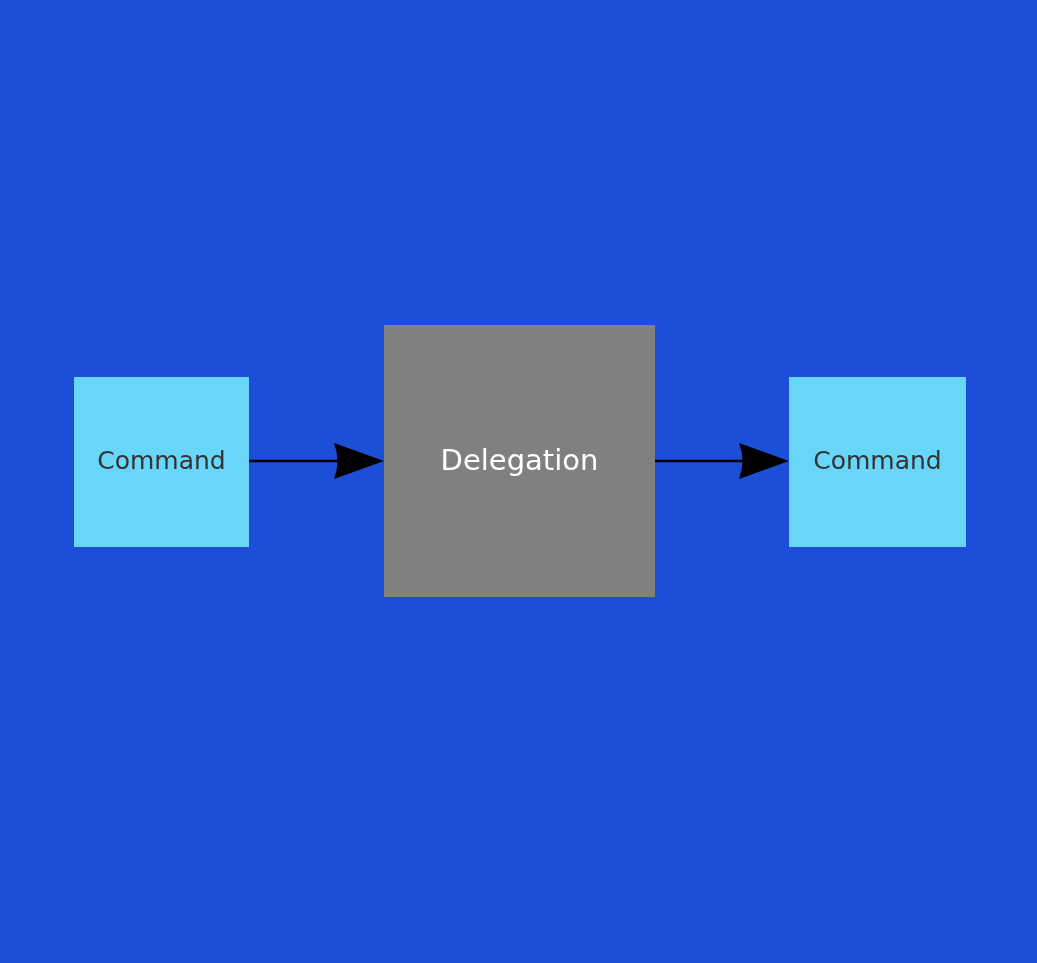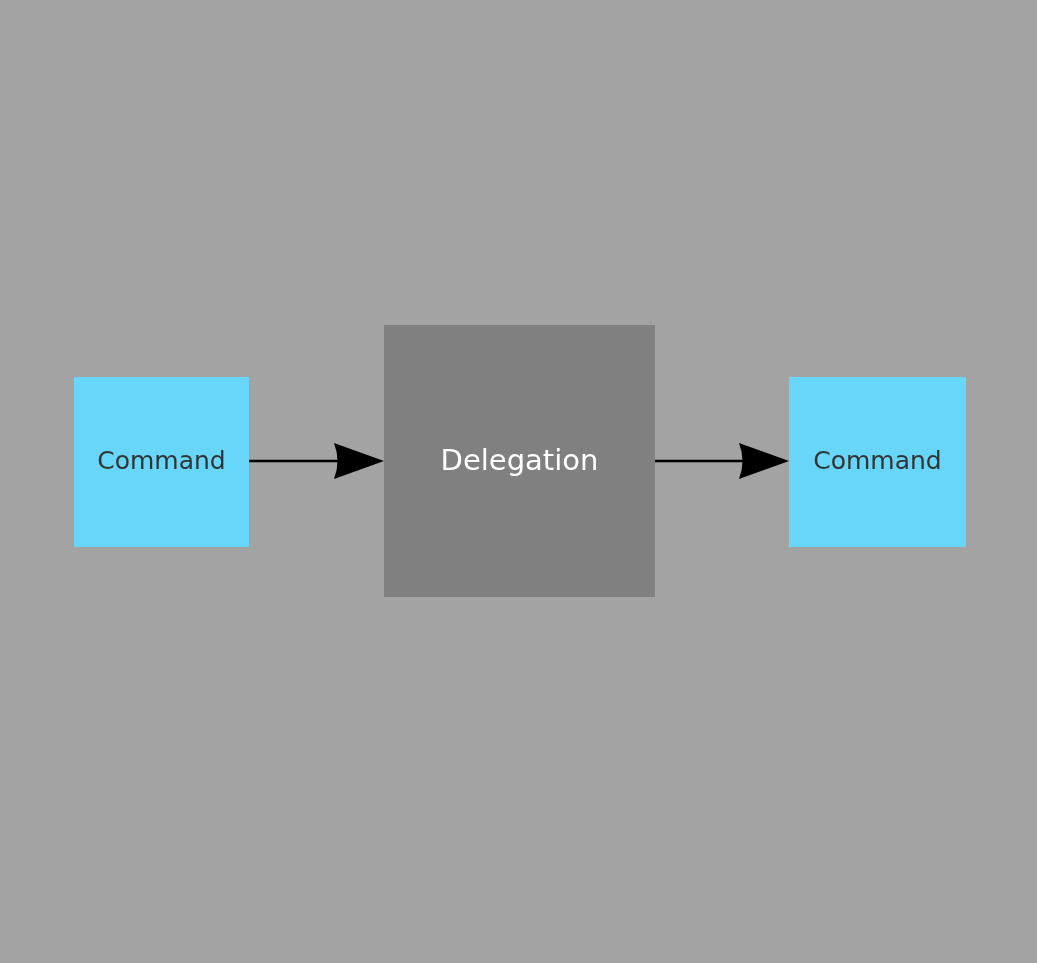--- a/index.html
+++ b/index.html
@@ -11,21 +11,21 @@
   body {
     width: 1037px;
     height: 963px;
     font-family: "DejaVu Sans", "Liberation Sans", sans-serif;
     overflow: hidden;
   }
   #diagram-canvas {
     position: relative;
     width: 1037px;
     height: 963px;
-    background: #a3a3a3;
+    background: #1d4ed8;
   }
   #diagram-svg {
     position: absolute;
     top: 0;
     left: 0;
     width: 1037px;
     height: 963px;
     display: block;
   }
   .node-label {

